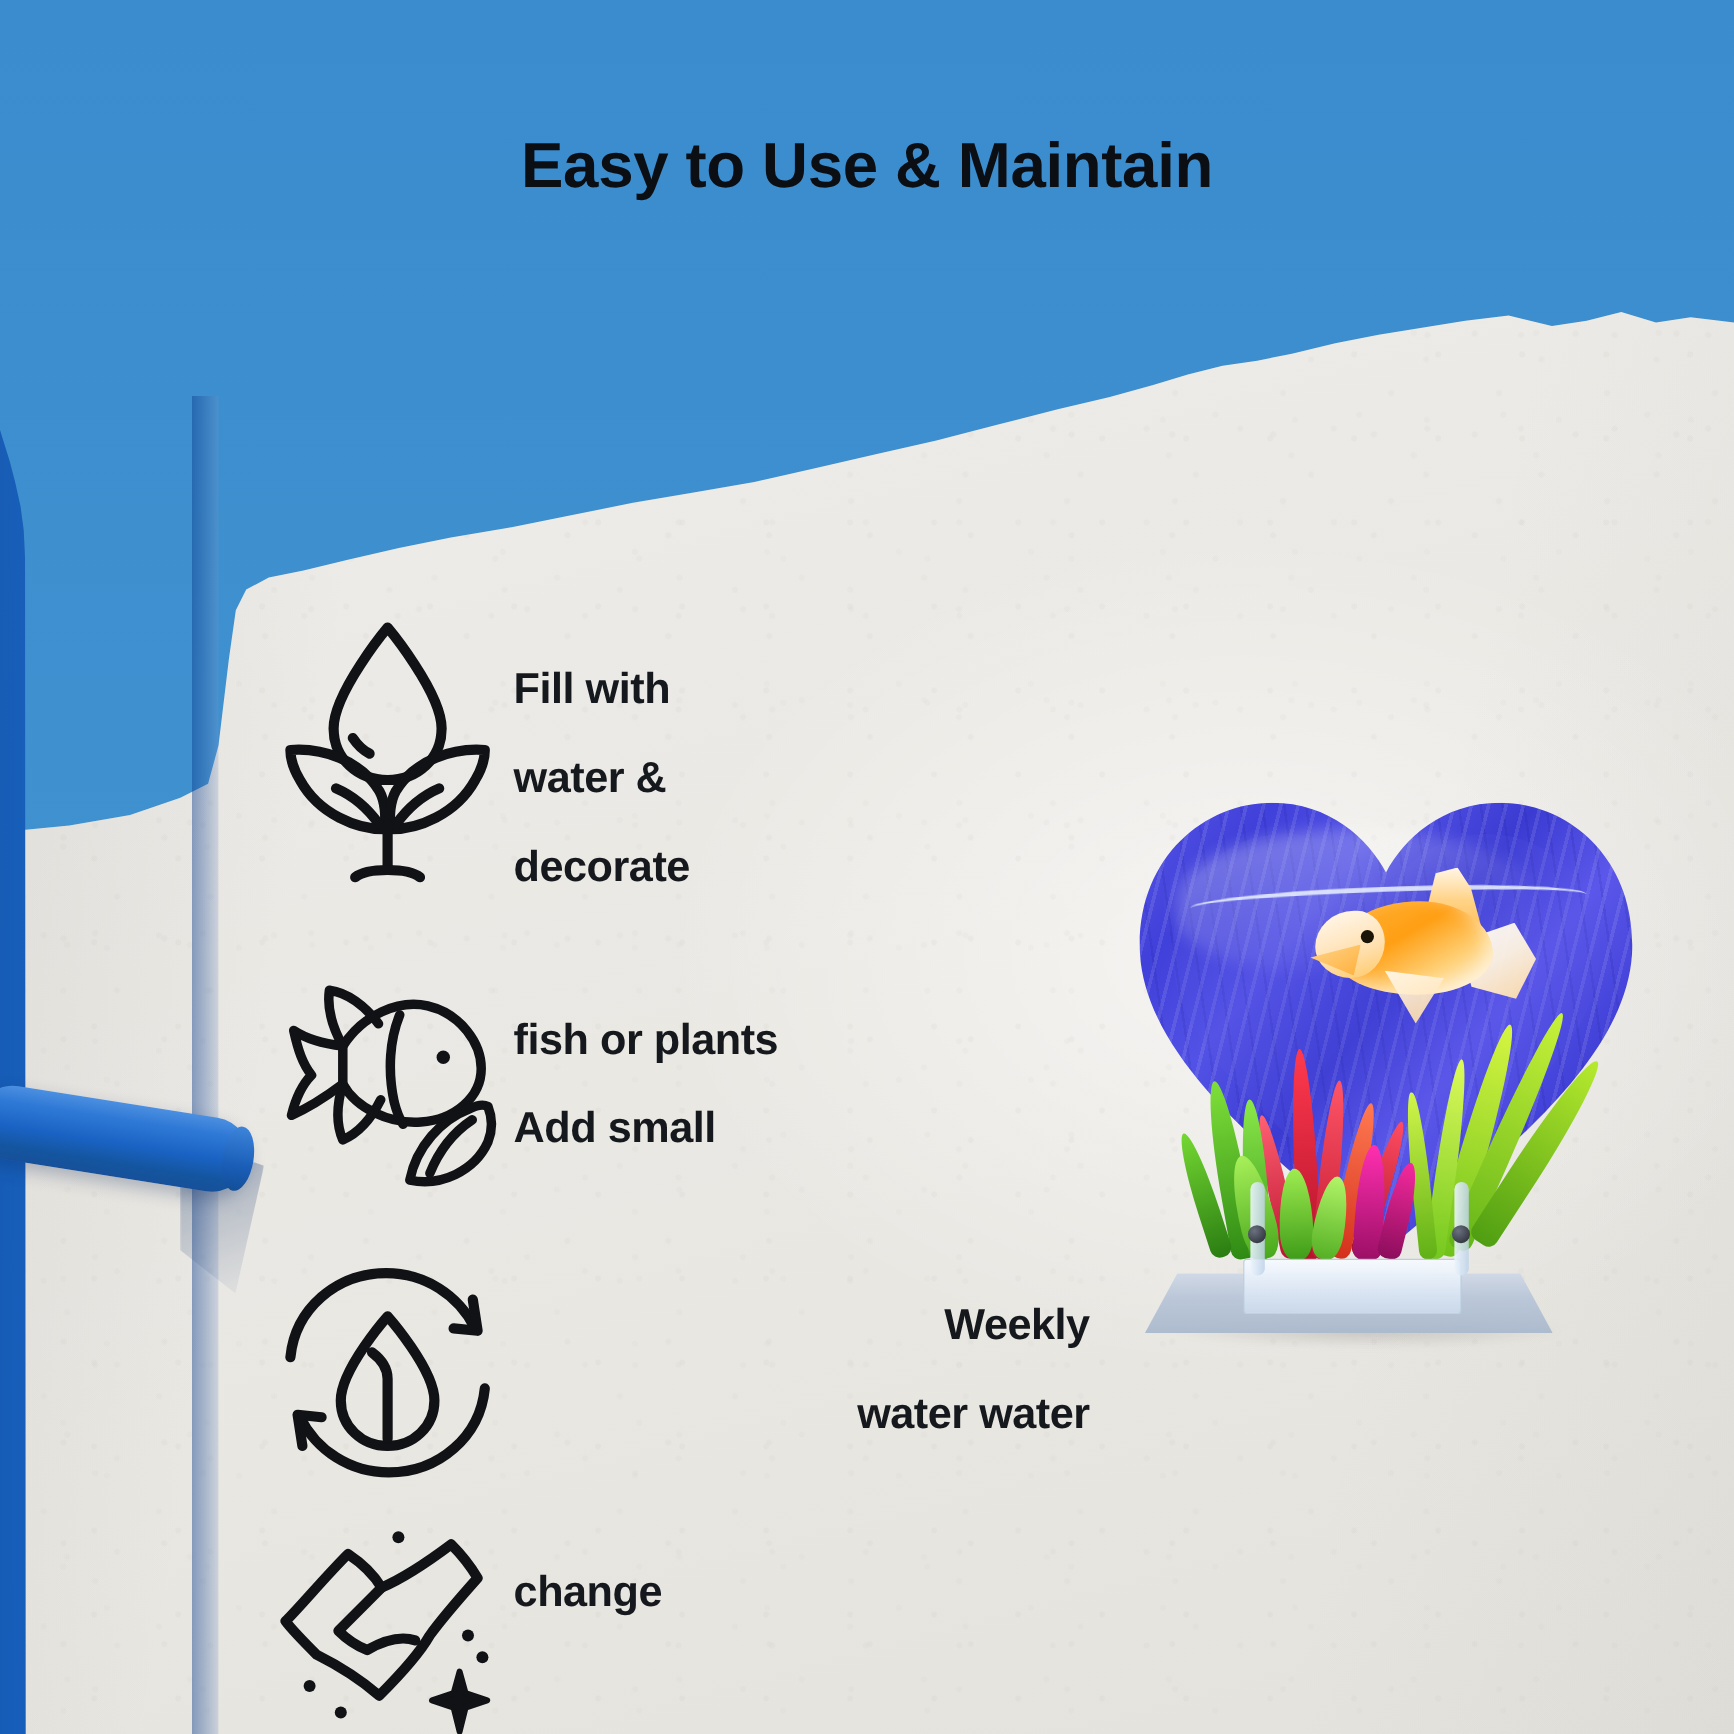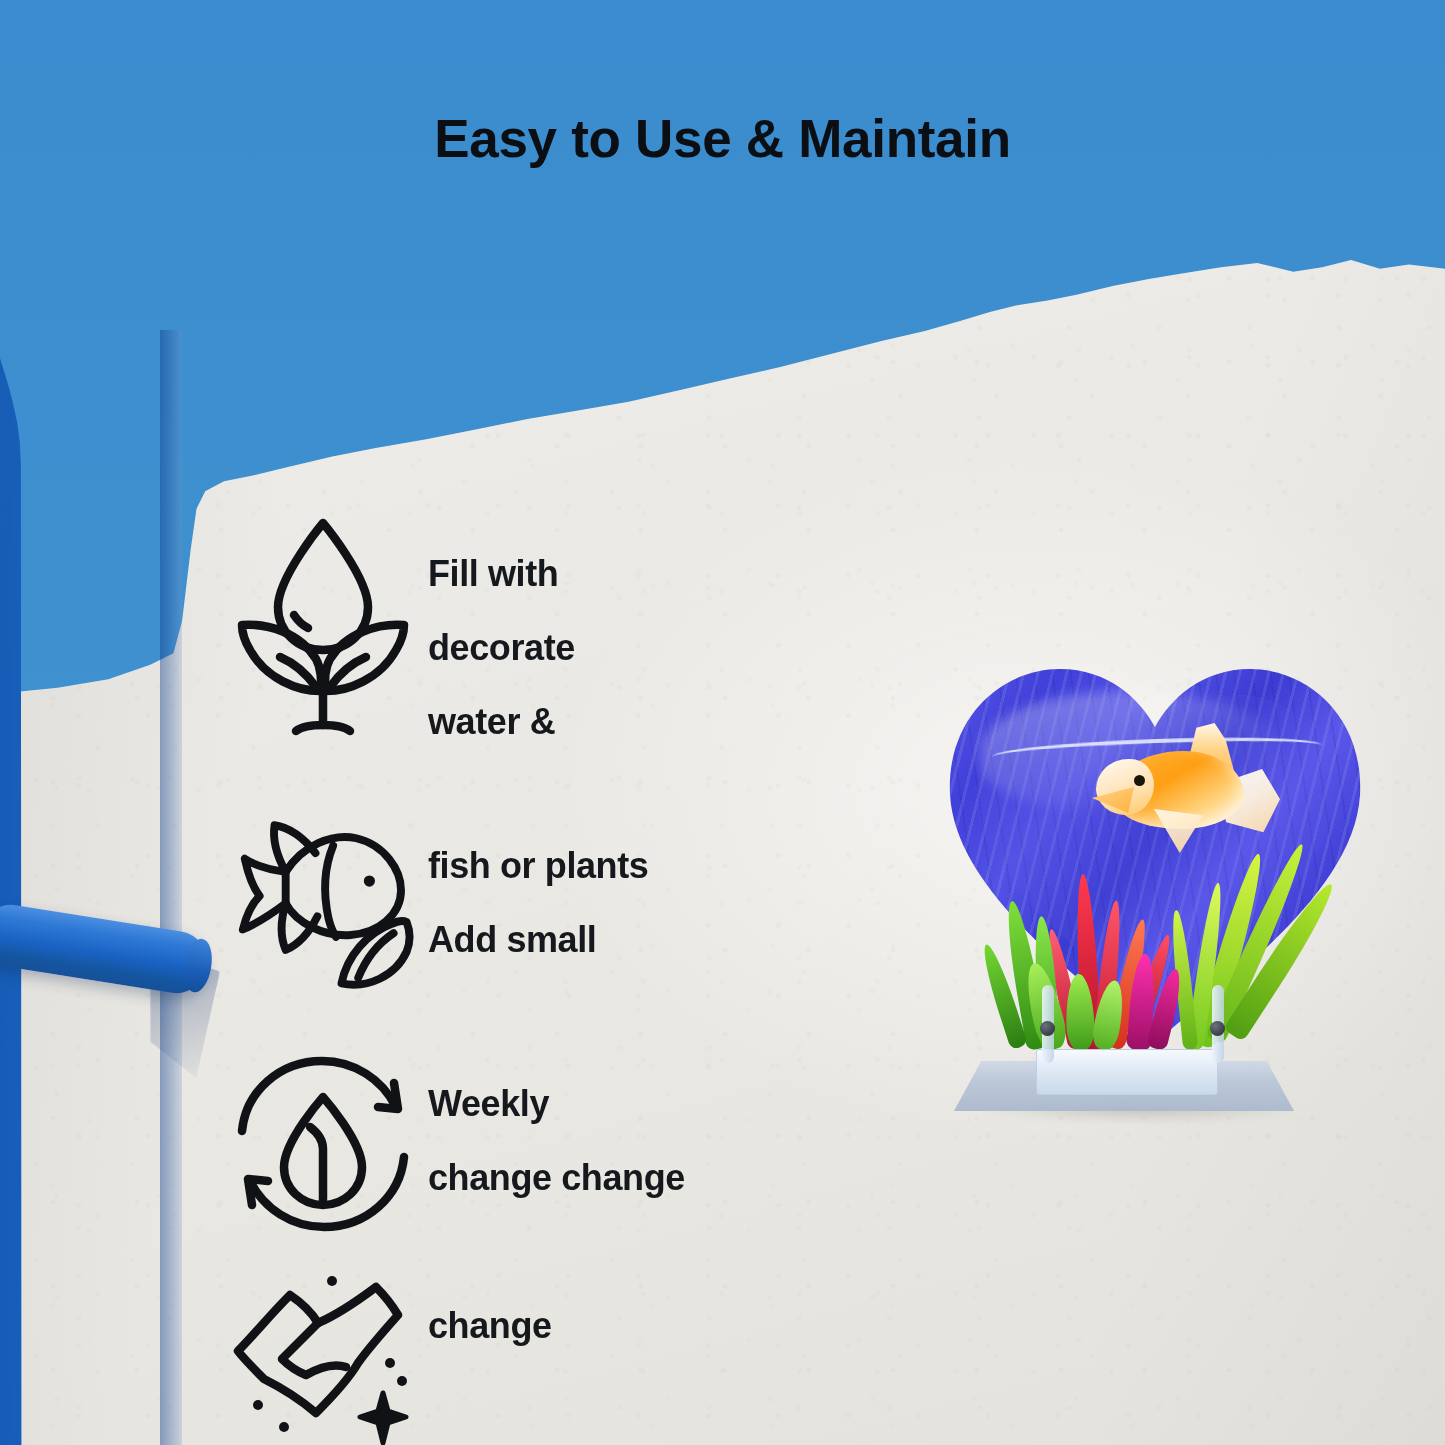--- a/index.html
+++ b/index.html
@@ -169,21 +169,21 @@
     font-weight: 700;
     line-height: 74px;
     color: #15181c;
     letter-spacing: -0.4px;
     padding-top: 32px;
   }
   .feature-text .ln { display: block; white-space: nowrap; }
 
   .f1 { height: 300px; }
   .f2 { height: 238px; }
-  .f3 { height: 222px; }
+  .f3 { height: 222px; text-align: right; }
   .f4 { height: 200px; }
 
   .f2 .feature-text, .f3 .feature-text, .f4 .feature-text { padding-top: 24px; }
 
   
   .product {
     position: absolute;
     left: 930px;
     top: 655px;
     width: 450px;
@@ -357,22 +357,22 @@
           <path d="M92 180 C70 180 38 168 22 139 C16 129 14 120 14 114 C40 112 72 122 88 148 C93 157 94 170 92 180 Z"></path>
           <path d="M98 180 C120 180 152 168 168 139 C174 129 176 120 176 114 C150 112 118 122 102 148 C97 157 96 170 98 180 Z"></path>
           <path d="M52 146 C66 152 78 162 88 176"></path>
           <path d="M138 146 C124 152 112 162 102 176"></path>
           <path d="M95 176 L95 214"></path>
           <path d="M68 220 C78 212 112 212 122 220"></path>
         </svg>
       </div>
       <div class="feature-text">
         <span class="ln">Fill with</span>
+        <span class="ln">water &amp;</span>
         <span class="ln">decorate</span>
-        <span class="ln">water &amp;</span>
       </div>
     </div>
 
     <div class="feature f2">
       <div class="feature-icon">
         <svg class="icon" width="215" height="195" viewBox="0 0 215 195" fill="none" stroke="#101216" stroke-width="8.5" stroke-linecap="round" stroke-linejoin="round">
           <path d="M62 58 C80 30 112 16 138 22 C168 29 186 56 186 78 C186 104 162 124 132 126 C104 128 74 114 62 92 Z"></path>
           <path d="M62 58 C52 40 48 22 50 8 C66 10 82 22 94 38"></path>
           <path d="M62 92 C56 112 56 128 62 142 C76 136 88 122 96 106"></path>
           <path d="M62 58 C46 56 30 52 18 44 C22 62 26 74 34 84 C26 92 20 104 16 120 C30 114 46 104 62 92"></path>
@@ -394,21 +394,21 @@
           <path d="M14 82 C18 42 52 12 94 12 C126 12 154 30 168 58"></path>
           <path d="M176 108 C172 148 138 178 96 178 C64 178 36 160 22 132"></path>
           <path d="M150 58 L170 60 L166 34"></path>
           <path d="M40 132 L20 130 L24 156"></path>
           <path d="M95 48 C95 48 134 92 134 118 C134 140 116 156 95 156 C74 156 56 140 56 118 C56 92 95 48 95 48 Z"></path>
           <path d="M95 150 L95 100 C95 92 90 84 82 78"></path>
         </svg>
       </div>
       <div class="feature-text">
         <span class="ln">Weekly</span>
-        <span class="ln">change change</span>
+        <span class="ln">water water</span>
       </div>
     </div>
 
     <div class="feature f4">
       <div class="feature-icon">
         <svg class="icon" width="195" height="185" viewBox="0 0 195 185" fill="none" stroke="#101216" stroke-width="8.5" stroke-linecap="round" stroke-linejoin="round">
           <path d="M62 24 C74 32 84 42 90 52 C104 46 124 34 148 16 C156 24 164 34 170 44 C154 62 140 78 130 92 C122 106 108 122 88 142 C74 130 56 118 36 108 C26 98 16 88 10 80 C24 66 42 44 62 24 Z"></path>
           <path d="M90 52 C78 64 66 76 54 88 C60 94 68 100 78 104 C92 96 106 92 118 96"></path>
           <path d="M155 122 L160 140 L178 146 L160 152 L155 172 L150 152 L132 146 L150 140 Z" fill="#101216" stroke-width="5"></path>
           <circle cx="104" cy="10" r="5" fill="#101216" stroke="none"></circle>

